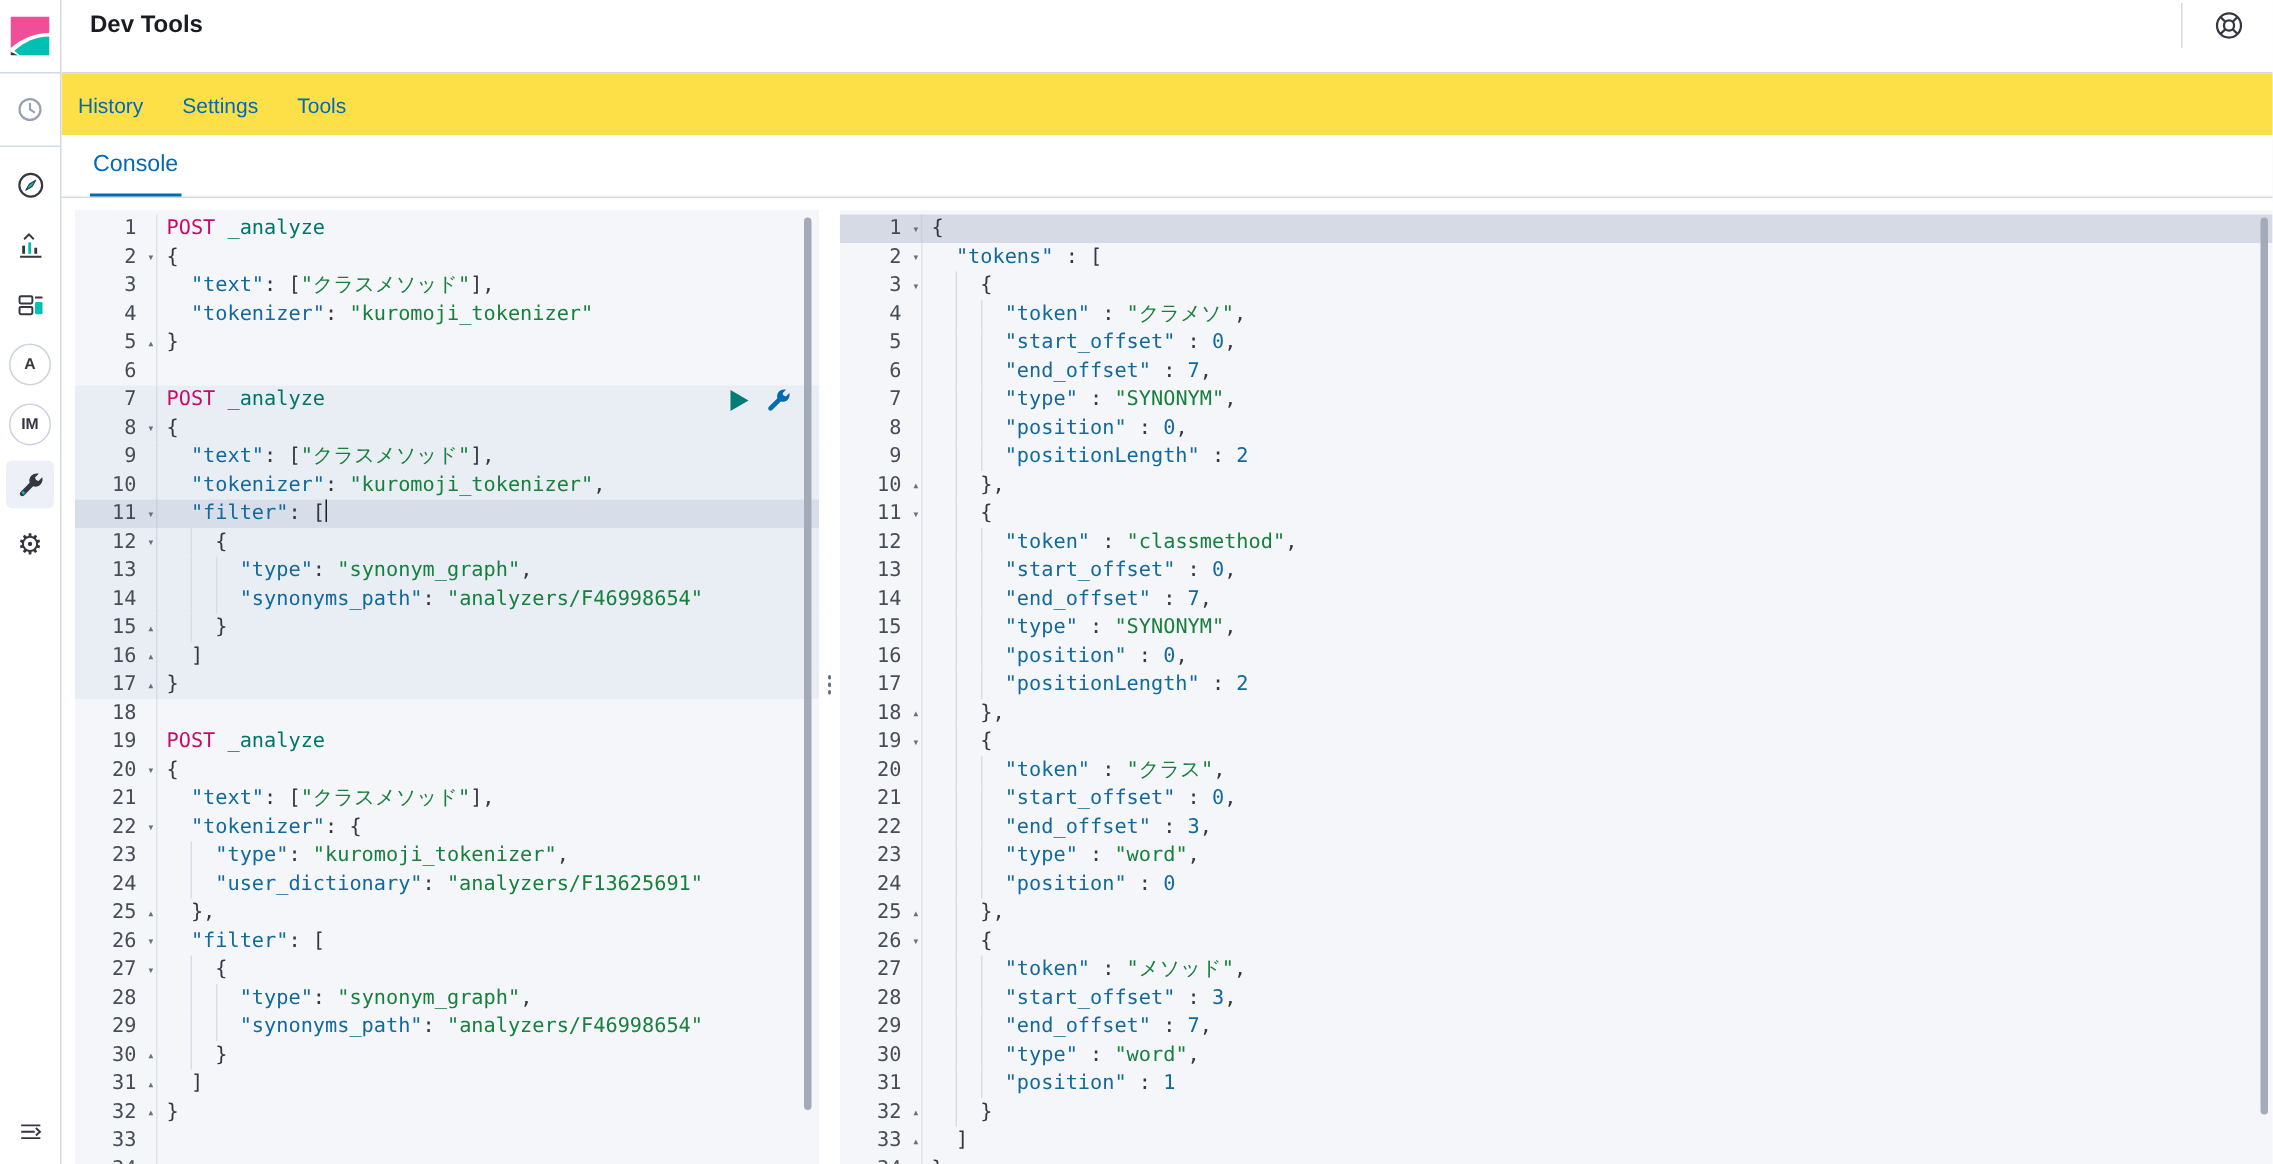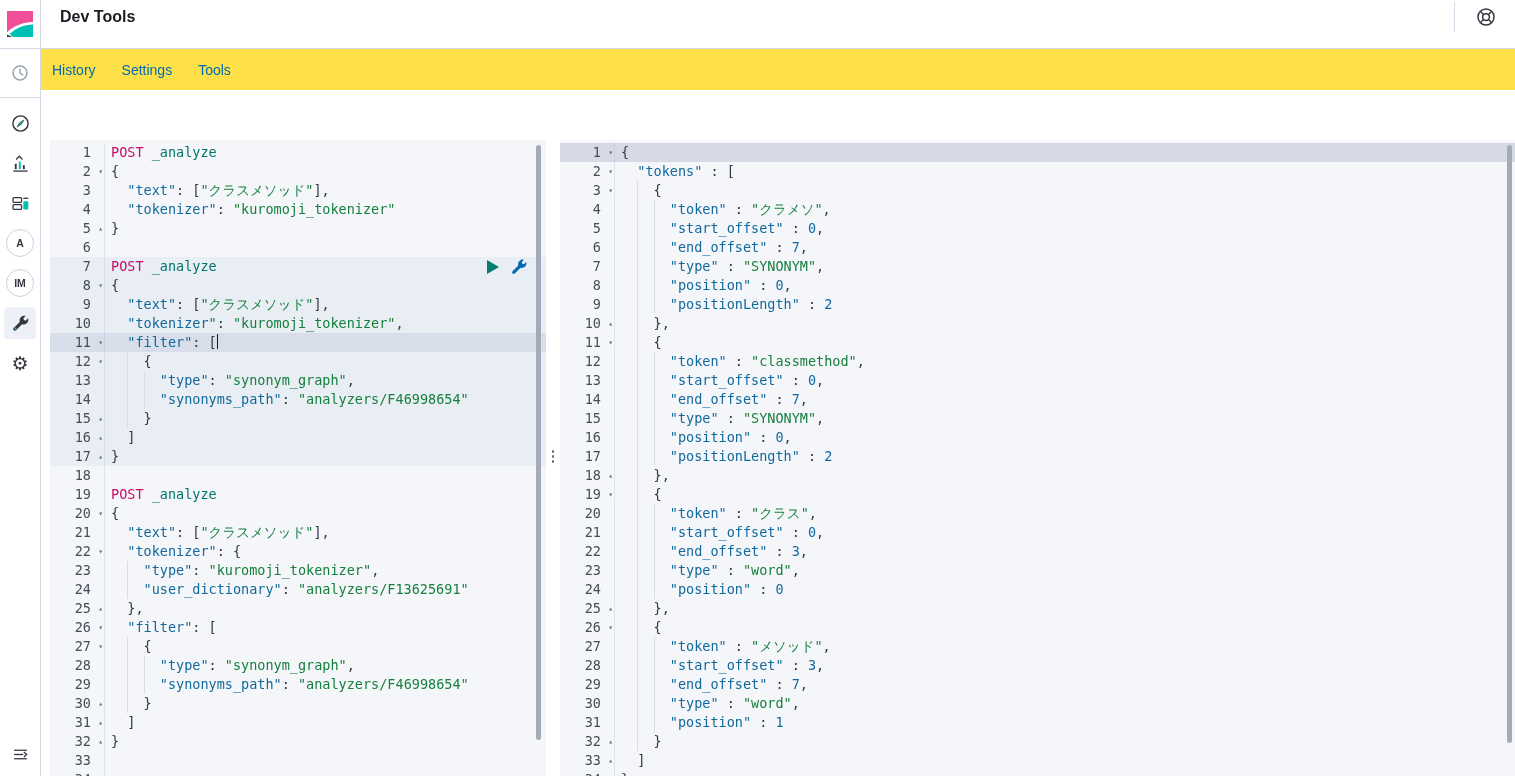--- a/index.html
+++ b/index.html
@@ -164,20 +164,23 @@
             <path d="M12.4 12.4 L10 10"></path>
         </svg>
       </span>
     </div>
   </div>
   <div class="subnav">
     <a>History</a>
     <a>Settings</a>
     <a>Tools</a>
   </div>
+  <div class="tabbar">
+    <span class="tab">Console</span>
+  </div>
 
   <div class="editor-area">
     <div class="panel panel-left">
       <div class="lines" id="left-lines">
           <div class="line"><div class="gut"><span>1</span></div><div class="code"><span class="sm">POST</span><span class="sp"> </span><span class="su">_analyze</span></div></div>
           <div class="line"><div class="gut"><span>2</span><span class="fold">▾</span></div><div class="code"><span class="sp">{</span></div></div>
           <div class="line"><div class="gut"><span>3</span></div><div class="code"><span class="sp">  </span><span class="sk">"text"</span><span class="sp">: [</span><span class="ss">"クラスメソッド"</span><span class="sp">],</span></div></div>
           <div class="line"><div class="gut"><span>4</span></div><div class="code"><span class="sp">  </span><span class="sk">"tokenizer"</span><span class="sp">: </span><span class="ss">"kuromoji_tokenizer"</span></div></div>
           <div class="line"><div class="gut"><span>5</span><span class="fold">▴</span></div><div class="code"><span class="sp">}</span></div></div>
           <div class="line"><div class="gut"><span>6</span></div><div class="code"></div></div>

